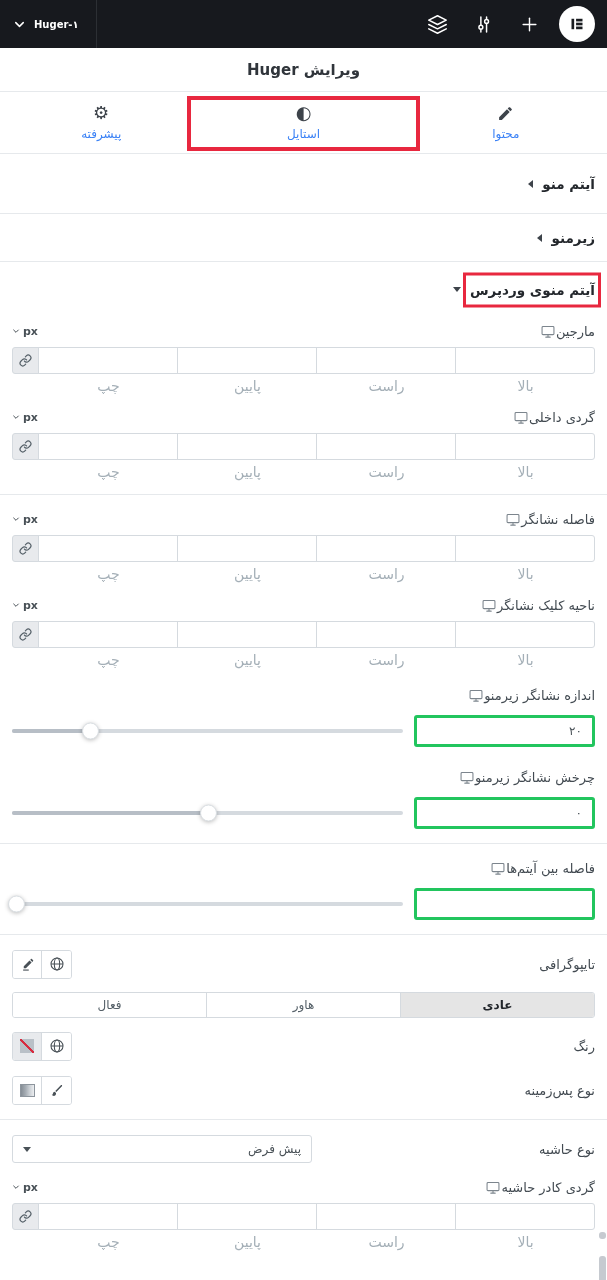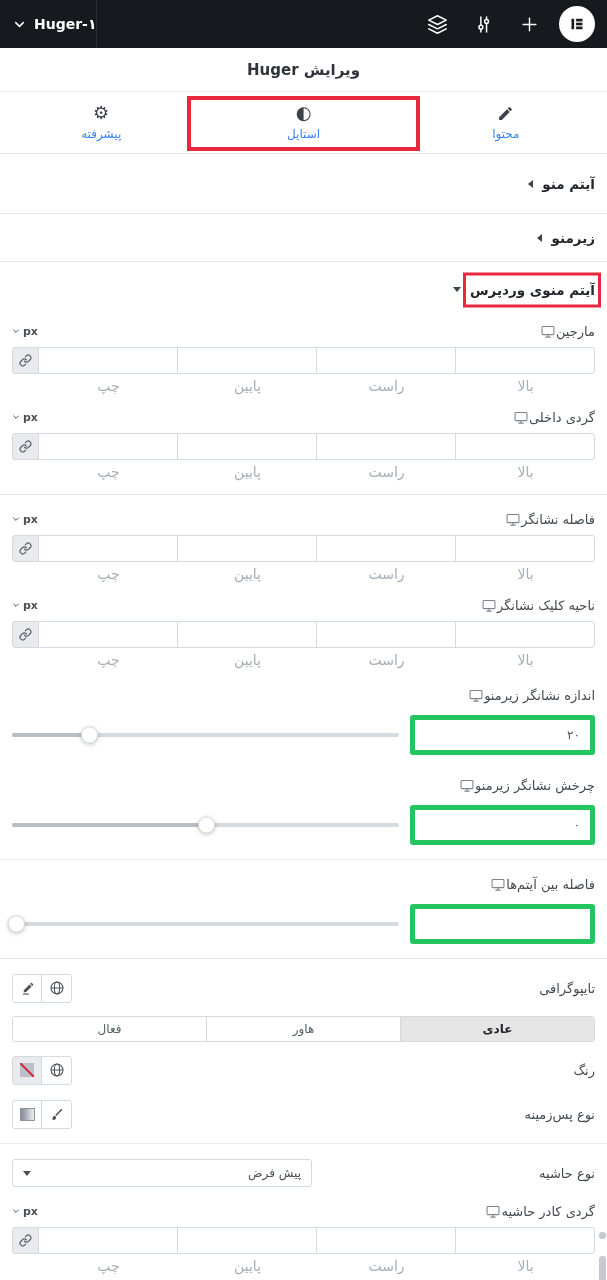--- a/index.html
+++ b/index.html
@@ -5,21 +5,21 @@
   * { box-sizing: border-box; margin: 0; padding: 0; }
   html,body { width: 607px; height: 1280px; }
   body {
     font-family: "DejaVu Sans", "Liberation Sans", sans-serif;
     background: #fff; color: #424a51; overflow: hidden; position: relative;
   }
   
   .topbar { height: 48px; background: #17191e; display: flex; align-items: center; }
   .tb-left { width: 97px; height: 100%; display: flex; align-items: center; gap: 7px;
              padding-left: 12px; border-right: 1px solid #2c2f34; cursor: pointer; }
-  .tb-title { color: #fff; font-size: 14px; font-weight: bold; white-space: nowrap; }
+  .tb-title { color: #fff; font-size: 10px; font-weight: bold; white-space: nowrap; }
   .tb-spacer { flex: 1; }
   .tb-right { display: flex; align-items: center; gap: 14px; padding-right: 12px; }
   .tb-btn { width: 32px; height: 32px; display: flex; align-items: center; justify-content: center; cursor: pointer; }
   .logo-circle { width: 36px; height: 36px; border-radius: 50%; background: #fff;
                  display: flex; align-items: center; justify-content: center; }
   
   .panel-title { height: 44px; display: flex; align-items: center; justify-content: center;
                  border-bottom: 1px solid #e6e9ec; font-size: 15px; font-weight: bold; color: #30353b; }
   
   .tabs { display: flex; height: 62px; border-bottom: 1px solid #e6e9ec; }
@@ -65,21 +65,21 @@
   .gbtn { width: 29px; height: 27px; display: flex; align-items: center; justify-content: center;
           cursor: pointer; background: #fff; }
   .gbtn + .gbtn { border-inline-start: 1px solid #d5dadf; }
   .gbtn.active { background: #e8eaed; }
   .nocolor { width: 14px; height: 14px; background: #b9c0c7;
              background-image: linear-gradient(45deg, transparent 43%, #d72b3f 43%, #d72b3f 57%, transparent 57%); }
   .grad-swatch { width: 15px; height: 13px; border: 1px solid #8d959d;
                  background: linear-gradient(90deg, #858d95 0%, #a5acb3 35%, #c9ced3 65%, #eceef0 100%); }
   
   .slider-row { display: flex; align-items: center; gap: 11px; }
-  .num-input { flex: 0 0 123px; height: 40px; border: 5px solid #22c55e; border-radius: 3px;
+  .num-input { flex: 0 0 123px; height: 32px; border: 3px solid #22c55e; border-radius: 3px;
                font-size: 12px; color: #495157; padding: 0 10px; text-align: right; direction: ltr; outline: none; }
   .slider { flex: 1; position: relative; height: 17px; direction: ltr; cursor: pointer; }
   .slider .track { position: absolute; top: 50%; transform: translateY(-50%); left: 0; right: 0;
                    height: 4px; background: #d5dadf; border-radius: 2px; }
   .slider .fill { position: absolute; top: 50%; transform: translateY(-50%); left: 0;
                   height: 4px; background: #b7bec6; border-radius: 2px; }
   .slider .handle { position: absolute; top: 50%; transform: translateY(-50%); width: 17px; height: 17px;
                     border-radius: 50%; background: #fff; border: 1px solid #d9dee2;
                     box-shadow: 0 1px 4px rgba(0,0,0,.25); cursor: grab; }
   

